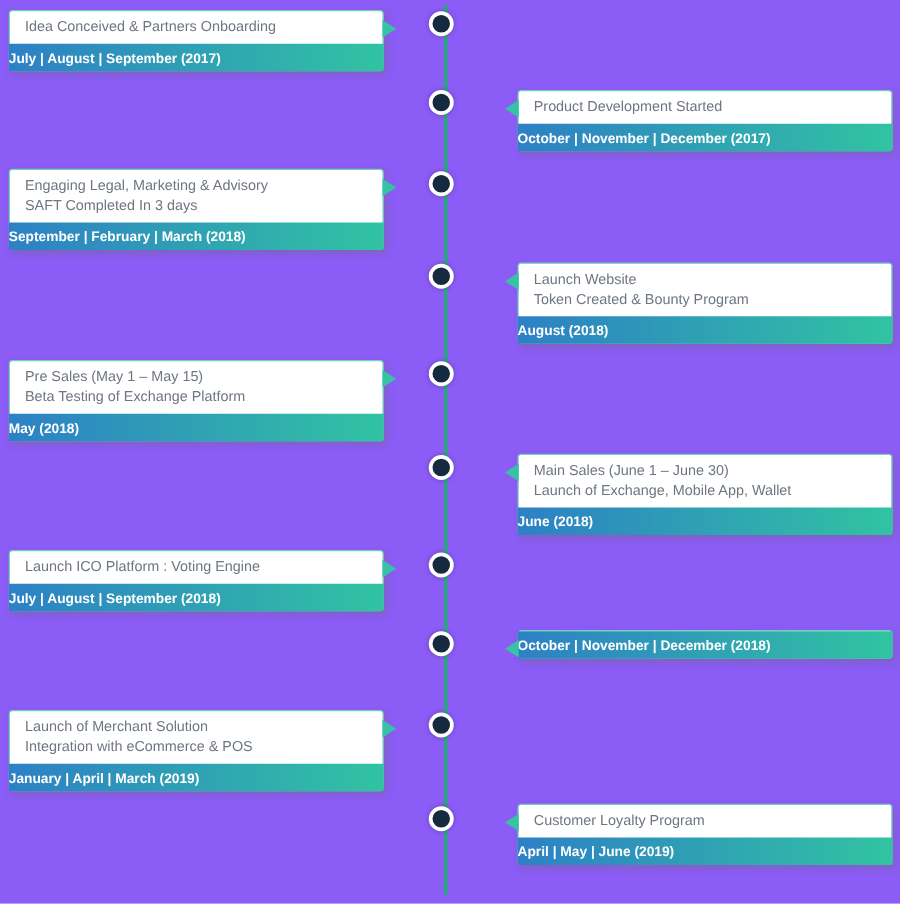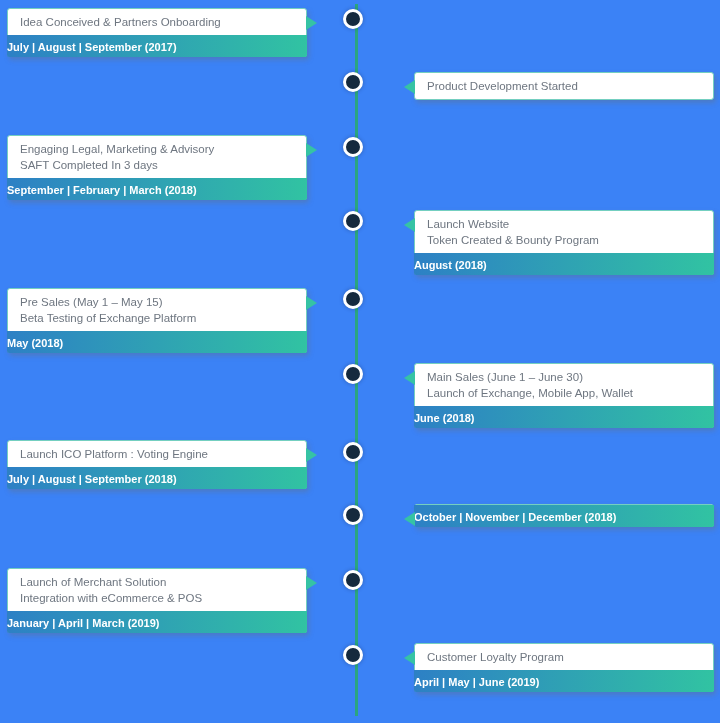--- a/index.html
+++ b/index.html
@@ -2,21 +2,21 @@
 <html><head>
 <meta charset="utf-8">
 <style>
   * { margin: 0; padding: 0; box-sizing: border-box; }
   html, body { background: #ffffff; }
   body { font-family: "Liberation Sans", sans-serif; }
   .canvas {
     position: relative;
     width: 720px;
     height: 723px;
-    background: #3b82f6;
+    background: #8b5cf6;
     overflow: hidden;
   }
   .timeline-line {
     position: absolute;
     left: 355px;
     top: 4px;
     width: 3px;
     height: 712px;
     background: #2ba57f;
   }
@@ -102,20 +102,23 @@
       <span>July | August | September (2017)</span>
     </div>
     <span class="arrow"></span>
   </div>
 
   <div class="milestone-card right" style="top:72px">
     <div class="card-body">
       <div class="title-line">Product Development Started</div>
       <div class="title-line"></div>
     </div>
+    <div class="date-bar">
+      <span>October | November | December (2017)</span>
+    </div>
     <span class="arrow"></span>
   </div>
 
   <div class="milestone-card left" style="top:135px">
     <div class="card-body">
       <div class="title-line">Engaging Legal, Marketing &amp; Advisory</div>
       <div class="title-line">SAFT Completed In 3 days</div>
     </div>
     <div class="date-bar">
       <span>September | February | March (2018)</span>

